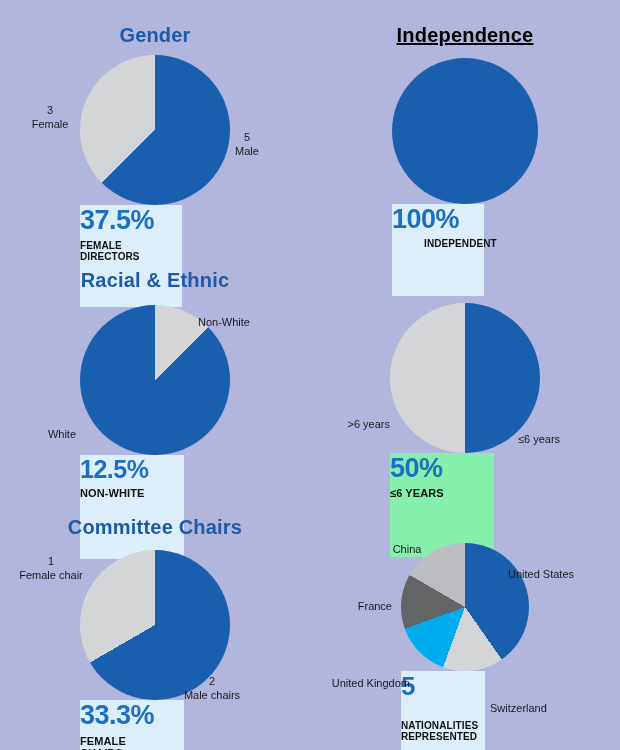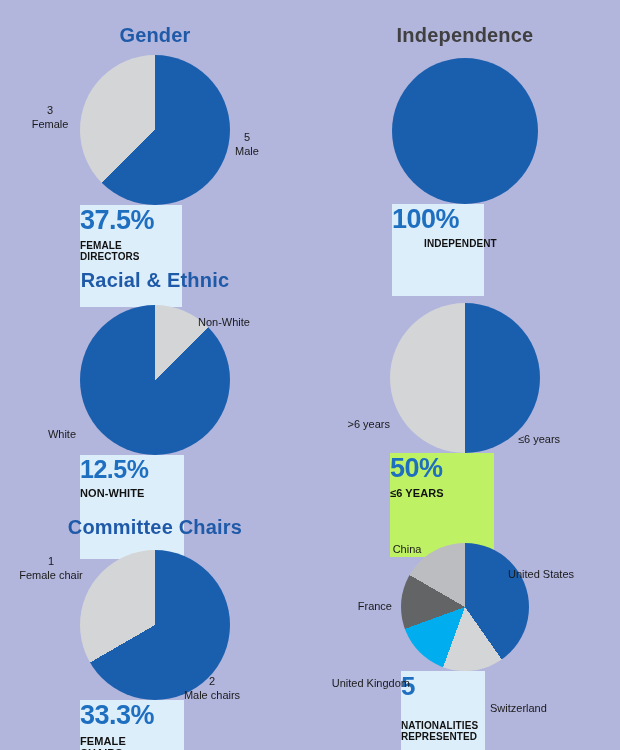--- a/index.html
+++ b/index.html
@@ -170,21 +170,21 @@
       <span>Female</span>
     </div>
 
     <div class="lab center-al" style="left:224px; top:131px; width:46px;">
       <span class="num">5</span>
       <span>Male</span>
     </div>
   </div>
 
   <div class="panel">
-    <div class="panel-title t-independence" style="color: #404040;">Independence</div>
+    <div class="panel-title t-independence" style="color: #000000; text-decoration: underline;">Independence</div>
 
     <div class="donut-wrap" id="indep-donut">
       <div class="ring" style="background: rgb(26, 95, 174);"></div>
       <div class="hole" style="background: rgb(221, 238, 251);">
         <div class="pct" style="color: rgb(31, 111, 192);">100%</div>
         <div class="cap" style="color: rgb(17, 17, 17);">
           <div>INDEPENDENT</div>
         </div>
       </div>
     </div>
@@ -209,21 +209,21 @@
 
     <div class="lab right-al" style="left:18px; top:178px; width:58px;">
       <span>White</span>
     </div>
   </div>
 
   <div class="panel">
 
     <div class="donut-wrap" id="tenure-donut">
       <div class="ring" style="background: conic-gradient(rgb(26, 95, 174) 0deg, rgb(26, 95, 174) 180deg, rgb(212, 213, 215) 180deg, rgb(212, 213, 215) 360deg);"></div>
-      <div class="hole" style="background: #bef264;">
+      <div class="hole" style="background: #86efac;">
         <div class="pct" style="color: rgb(31, 111, 192);">50%</div>
         <div class="cap" style="color: rgb(17, 17, 17);">
           <div>≤6 YEARS</div>
         </div>
       </div>
     </div>
 
     <div class="lab right-al" style="left:18px; top:168px; width:62px;">
       <span>&gt;6 years</span>
     </div>

